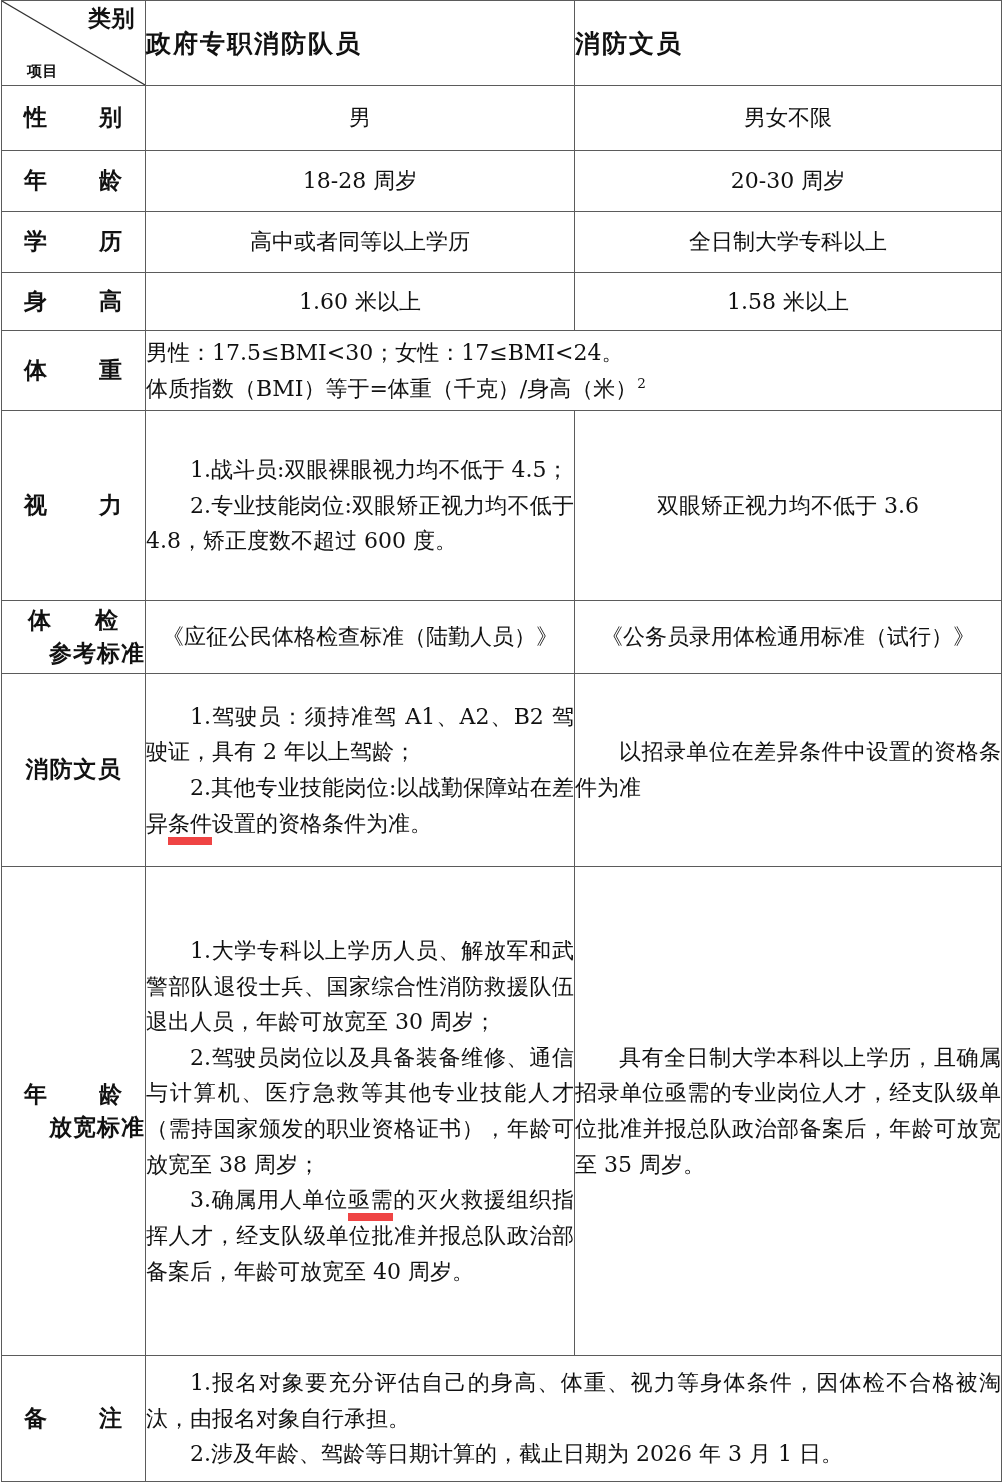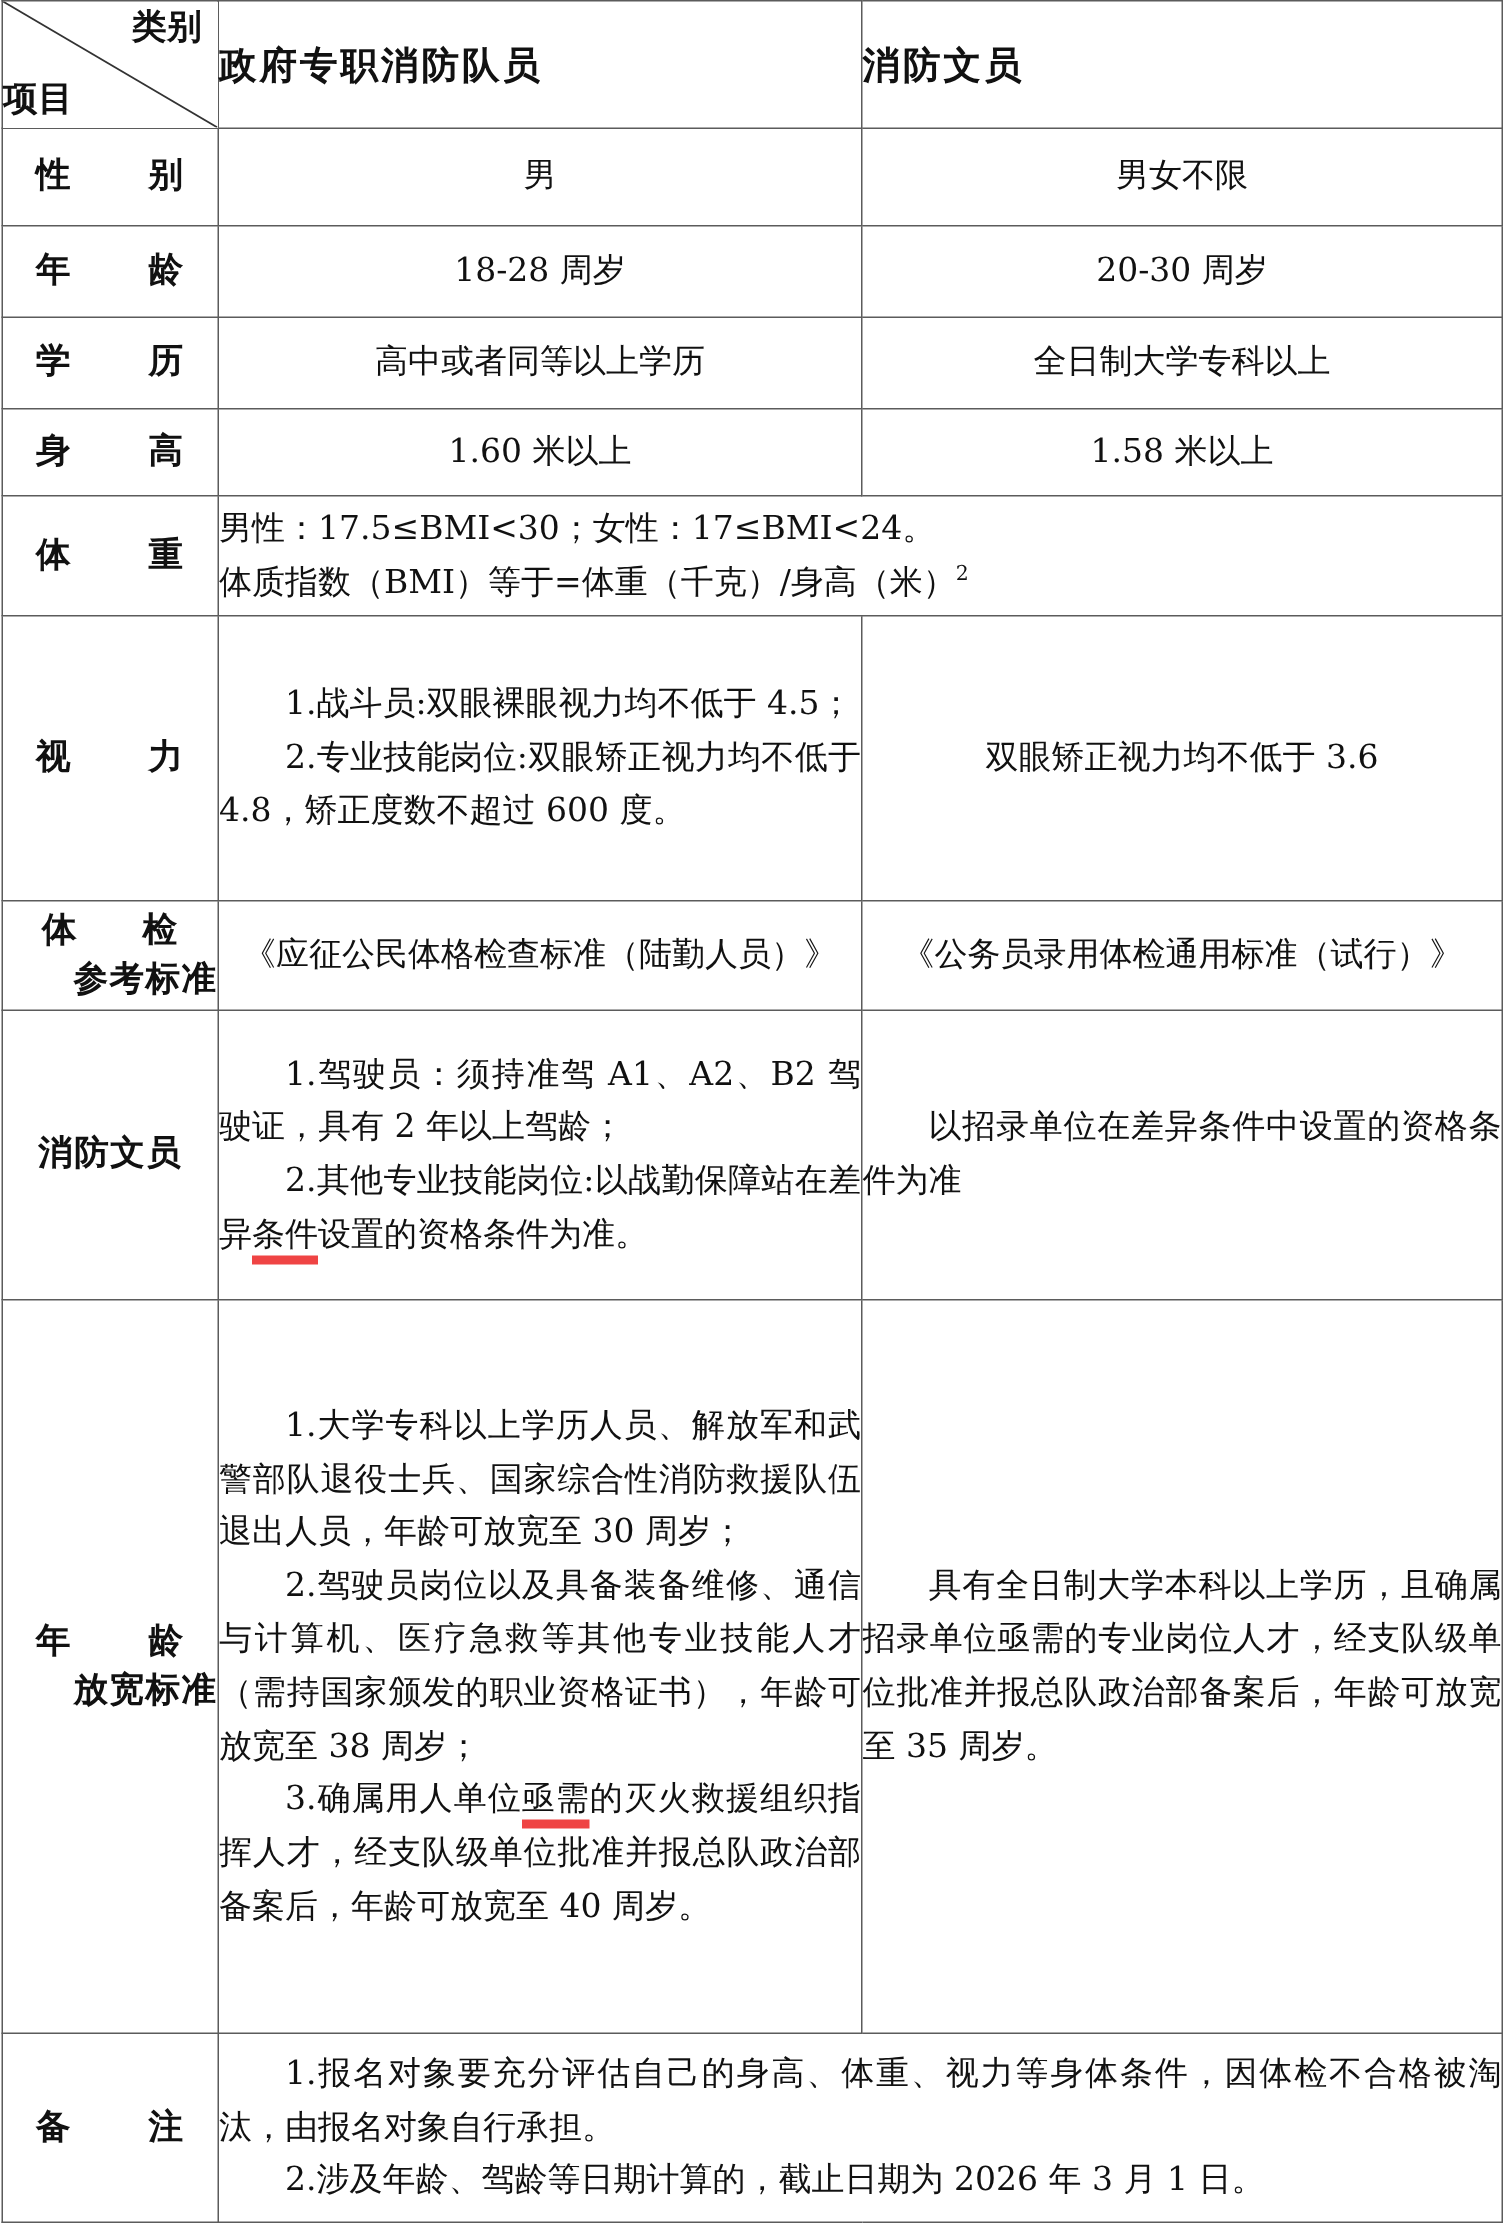--- a/index.html
+++ b/index.html
@@ -59,22 +59,22 @@
     right: 10px;
     font-size: 23px;
     font-family: "DejaVu Sans", "Liberation Sans", sans-serif;
     font-weight: 600;
     letter-spacing: 0.5px;
     line-height: 1.25;
   }
   .corner .item {
     position: absolute;
     bottom: 4px;
-    left: 0;
-    font-size: 23px;
+    left: 25px;
+    font-size: 15px;
     font-family: "DejaVu Sans", "Liberation Sans", sans-serif;
     font-weight: 600;
     letter-spacing: 0.5px;
     line-height: 1.25;
   }
 
   
   .col-head {
     font-size: 25px;
     font-weight: 700;
@@ -120,21 +120,21 @@
     text-justify: inter-ideograph;
   }
   .cell p {
     margin: 0;
   }
   .cell p.ind {
     text-indent: 2em;
   }
 
   .u-red {
-    border-bottom: 6px solid #ef4444;
+    border-bottom: 8px solid #ef4444;
     padding-bottom: 1px;
   }
 
   .sup { font-size: 0.62em; vertical-align: super; }
 
   
   .h-sex    { height: 65px; }
   .h-age    { height: 61px; }
   .h-edu    { height: 61px; }
   .h-height { height: 58px; }

